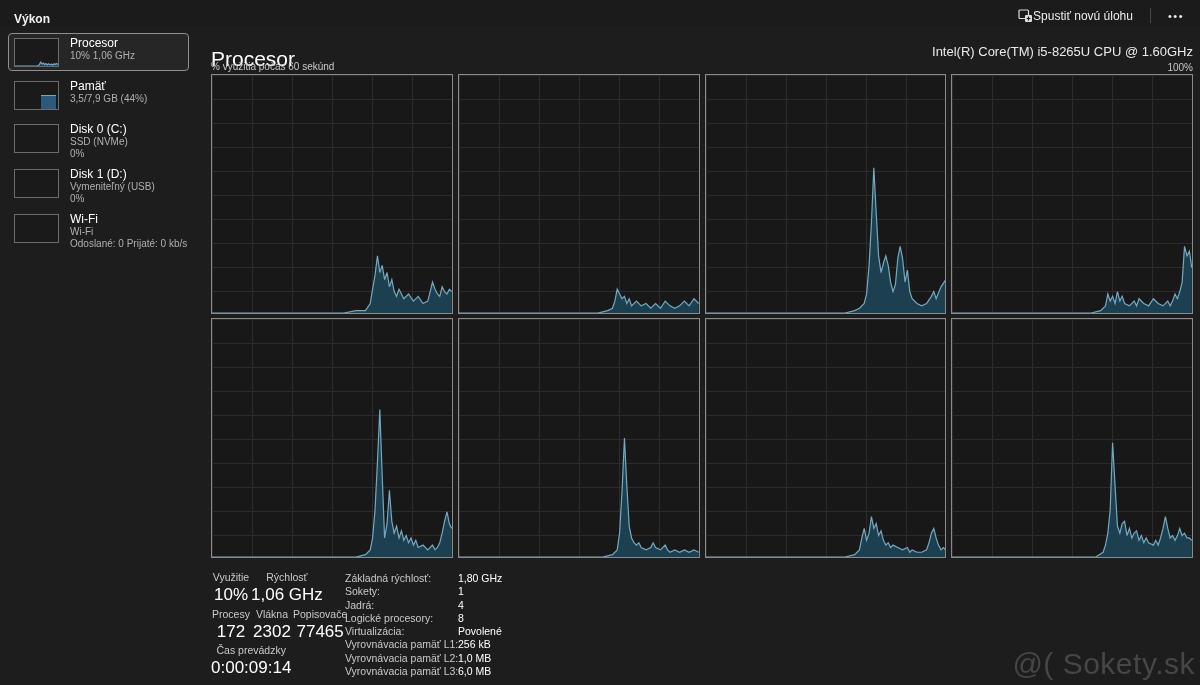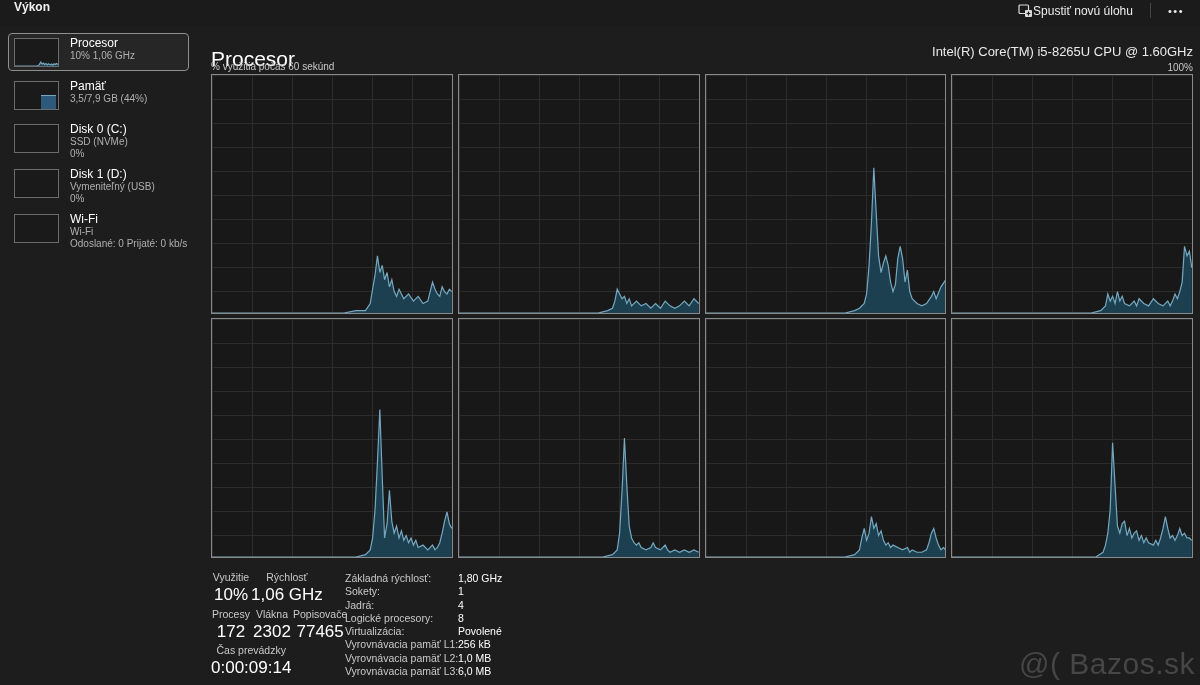--- a/index.html
+++ b/index.html
@@ -3,21 +3,21 @@
 <meta charset="utf-8">
 <style>
   html,body{margin:0;padding:0;}
   body{
     width:1200px;height:685px;position:relative;overflow:hidden;
     background:#1d1d1d;color:#fff;
     font-family:"Liberation Sans","DejaVu Sans",sans-serif;
     -webkit-font-smoothing:antialiased;
   }
   
-  .topbar{position:absolute;top:0;left:0;right:0;height:26px;display:flex;align-items:flex-start;
+  .topbar{position:absolute;top:0;left:0;right:0;height:26px;display:flex;align-items:flex-end;
     justify-content:space-between;padding:0 8px 0 14px;box-sizing:border-box;background:#1b1b1b;}
   .topbar-title{font-size:12px;font-weight:700;color:#f2f2f2;}
   .topbar-right{display:flex;align-items:center;gap:9px;}
   .run-task-btn{display:flex;align-items:center;gap:0;background:none;border:none;color:#ececec;
     font-size:12px;font-family:inherit;padding:3px 8px;border-radius:4px;cursor:default;}
   .vsep{width:1px;height:15px;background:#454545;}
   .more-btn{background:none;border:none;color:#ececec;font-size:11px;letter-spacing:1.5px;
     padding:2px 8px;font-family:inherit;cursor:default;}
   
   .sidebar{position:absolute;left:8px;top:33px;width:181px;display:flex;flex-direction:column;gap:5px;}
@@ -257,13 +257,13 @@
   <div class="detail-row">
     <div class="lbl">Vyrovnávacia pamäť L2:</div>
     <div class="val">1,0 MB</div>
   </div>
   <div class="detail-row">
     <div class="lbl">Vyrovnávacia pamäť L3:</div>
     <div class="val">6,0 MB</div>
   </div>
 </div>
 
-<div class="watermark">@( Bazos.sk</div>
+<div class="watermark">@( Sokety.sk</div>
 
 </body></html>

